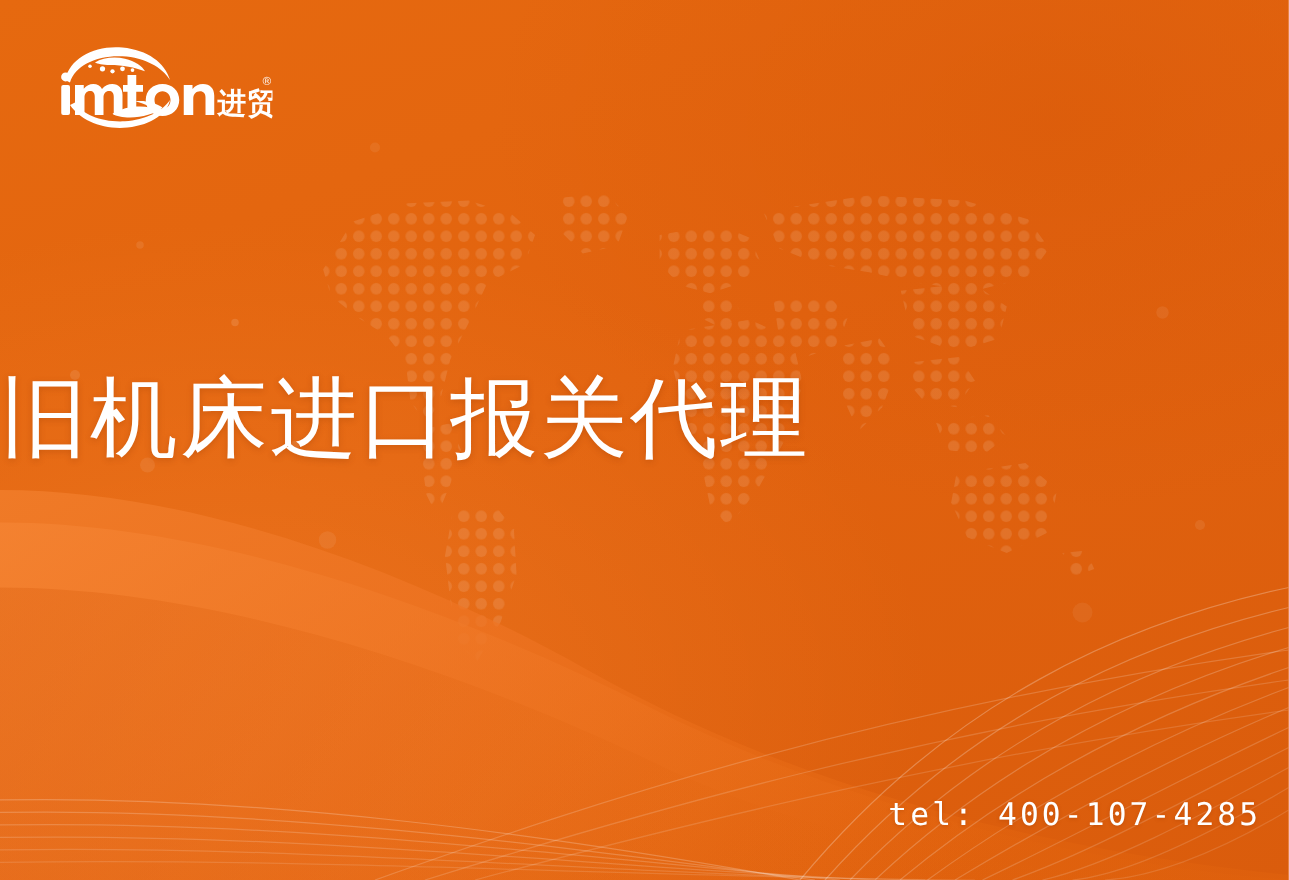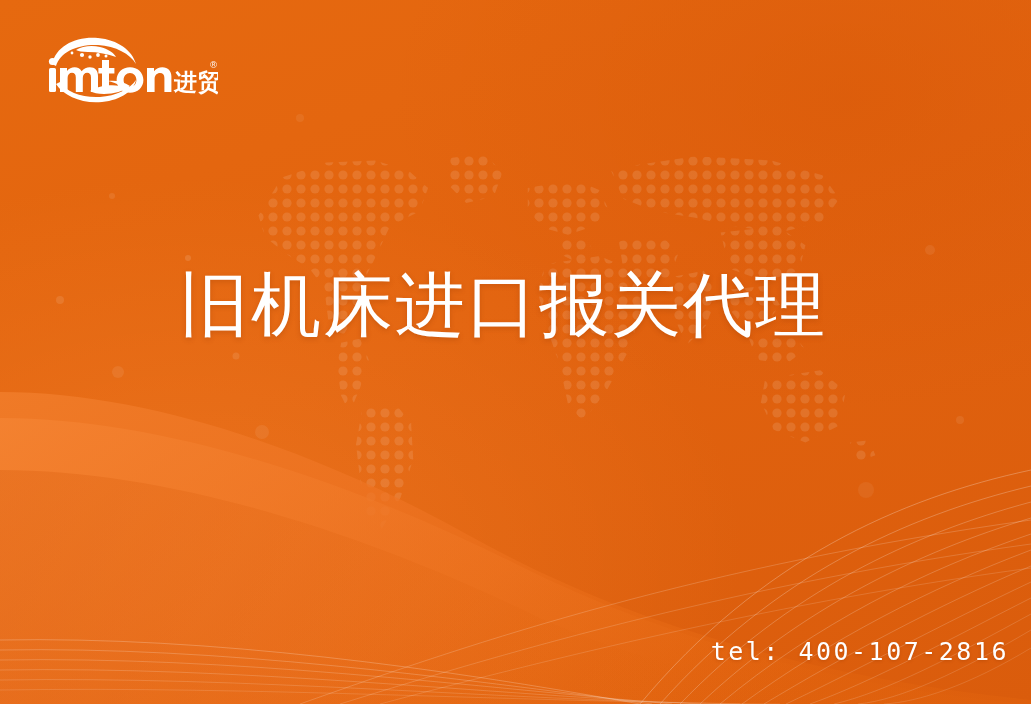--- a/index.html
+++ b/index.html
@@ -38,23 +38,22 @@
     top: 34px;
     width: 172px;
     height: 72px;
   }
   #logo svg { display: block; }
 
   
   #headline {
     position: absolute;
     left: 0;
-    top: 246px;
+    top: 275px;
     width: 1006px;
-    text-align: center;
     z-index: 6;
   }
   .headline-line {
     display: block;
     color: #ffffff;
     font-family: "DejaVu Serif", "Liberation Serif", serif;
     font-weight: 400;
     font-size: 70px;
     line-height: 118px;
     letter-spacing: 2px;
@@ -251,15 +250,15 @@
 
       <text x="128" y="56" font-family="'DejaVu Sans','Liberation Sans',sans-serif" font-size="23" font-weight="700" fill="#ffffff" letter-spacing="0.5">进贸通</text>
       <text x="163" y="34" font-family="'DejaVu Sans','Liberation Sans',sans-serif" font-size="9" fill="#ffffff" fill-opacity="0.9">®</text>
     </svg>
   </div>
 
   <div id="headline">
     <span class="headline-line">旧机床进口报关代理</span>
   </div>
 
-  <div id="phone">tel: 400-107-2816</div>
+  <div id="phone">tel: 400-107-4285</div>
 
 </div>
 
 </body></html>

